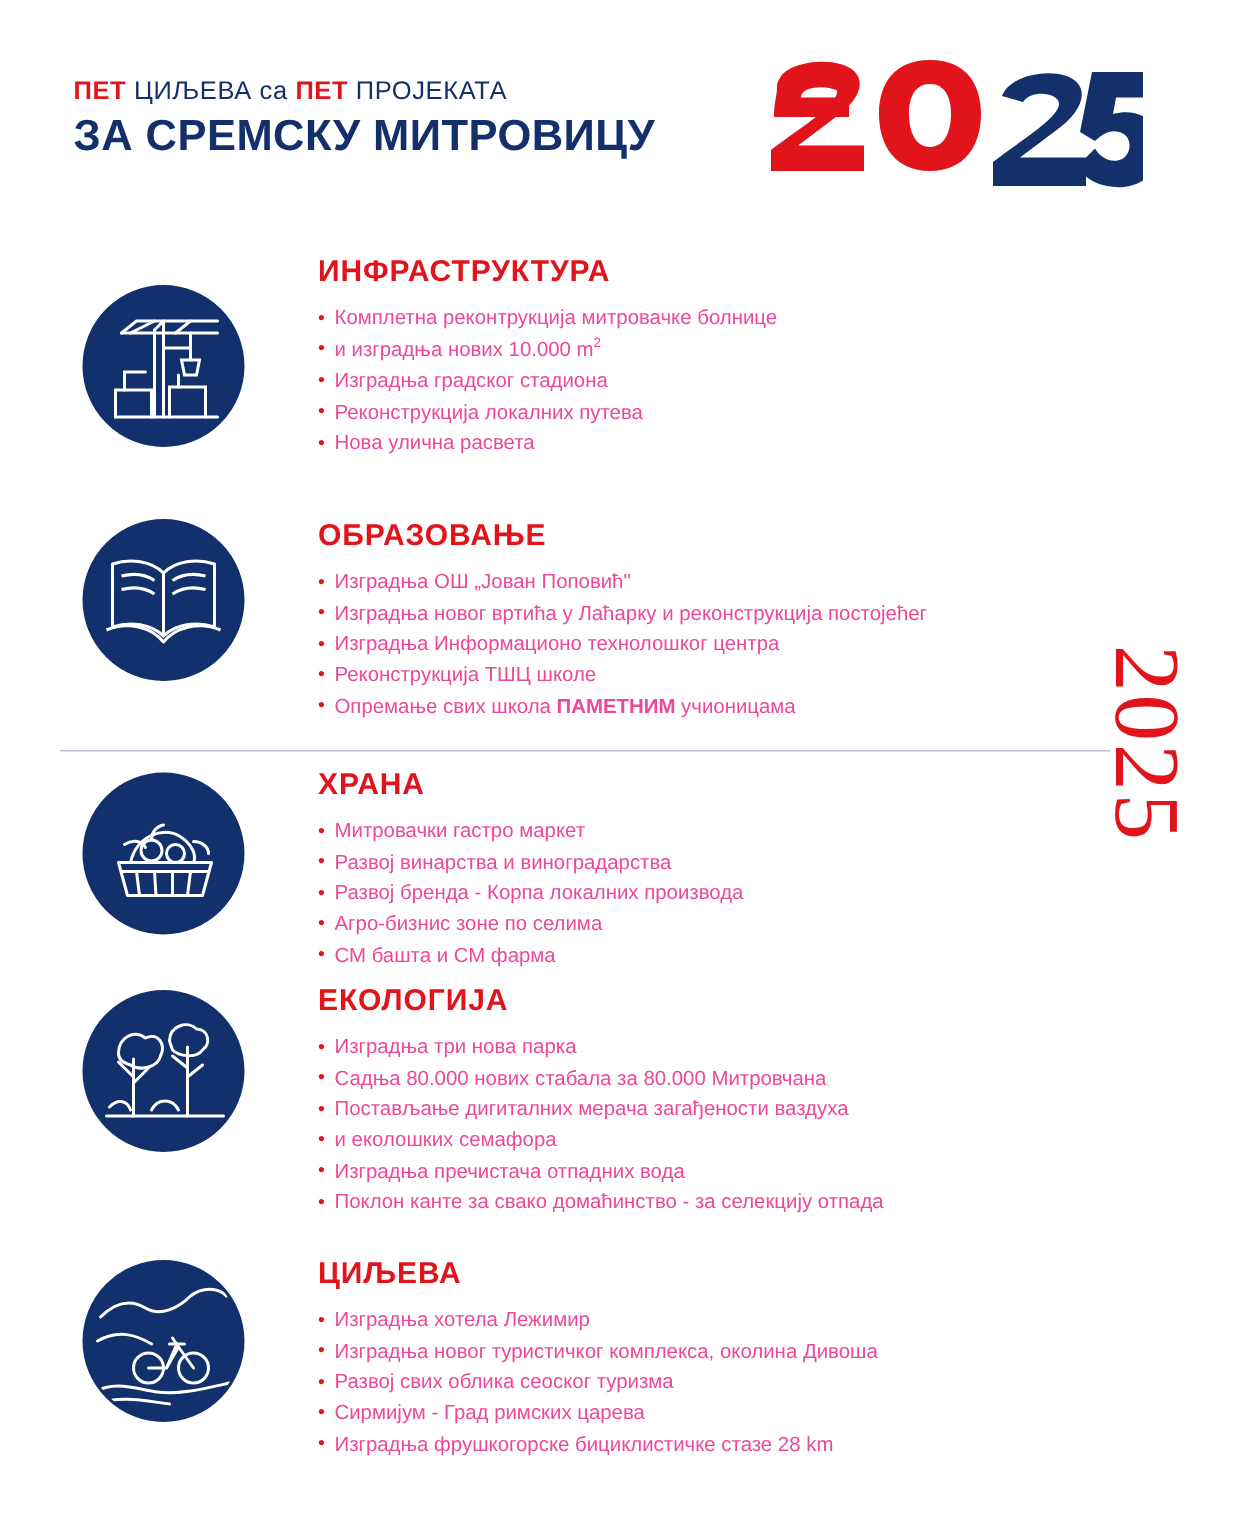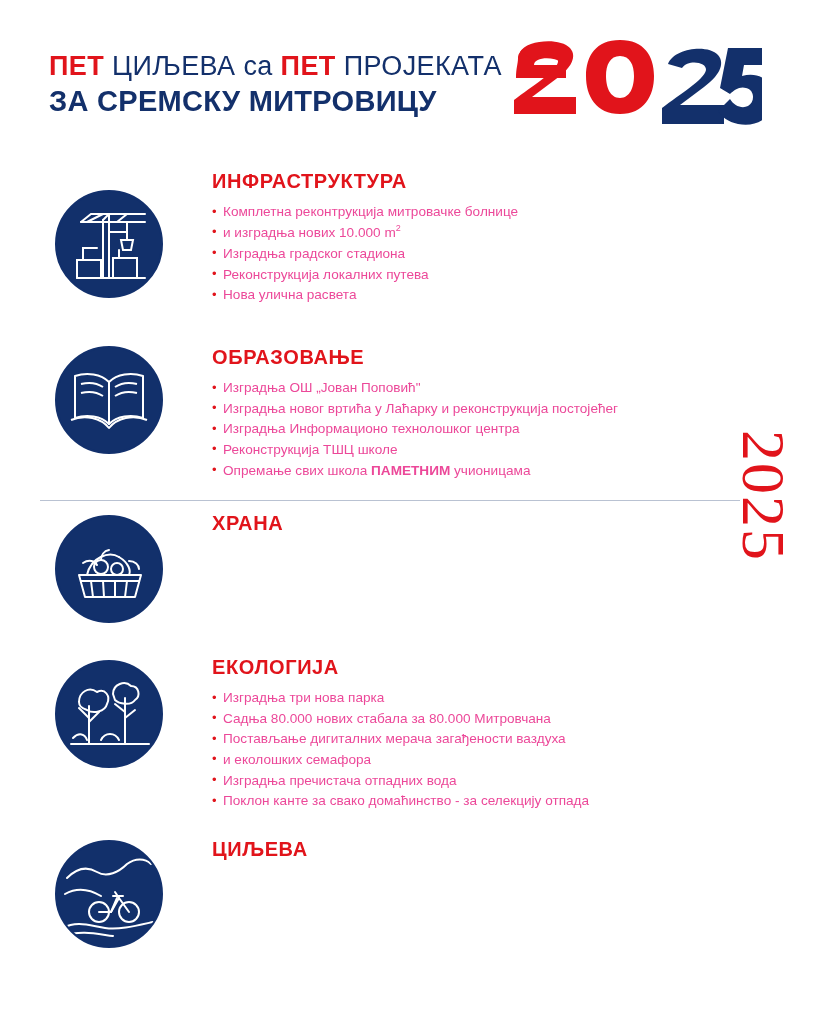--- a/index.html
+++ b/index.html
@@ -24,21 +24,21 @@
     width: 823px;
     height: 140px;
   }
   .headline {
     position: absolute;
     left: 49px;
     top: 52px;
     line-height: 1.05;
   }
   .line1 {
-    font-size: 27px;
+    font-size: 17px;
     font-weight: 700;
     letter-spacing: 0.4px;
     white-space: nowrap;
   }
   .line1 .red {
     color: #e1141b;
   }
   .line1 .thin {
     font-weight: 400;
     color: #13306b;
@@ -268,20 +268,27 @@
         <circle cx="44" cy="50" r="7"></circle>
         <circle cx="60" cy="52" r="6"></circle>
         <path d="M44 43 C44 38, 47 34, 52 33"></path>
         <path d="M26 46 C32 42, 38 44, 40 48"></path>
         <path d="M72 44 C78 44, 82 48, 82 52"></path>
       </g>
     </svg>
   </div>
   <div class="sec-body" style="top:7px;">
     <h2 class="sec-title">ХРАНА</h2>
+    <ul class="sec-list">
+      <li>Митровачки гастро маркет</li>
+      <li>Развој винарства и виноградарства</li>
+      <li>Развој бренда - Корпа локалних производа</li>
+      <li>Агро-бизнис зоне по селима</li>
+      <li>СМ башта и СМ фарма</li>
+    </ul>
   </div>
 </div>
 
 <div class="section" style="top:650px;">
   <div class="icon-circle" style="top:10px;">
     <svg width="104" height="104" viewBox="0 0 104 104">
       <rect width="104" height="104" fill="#12306b"></rect>
       <g stroke="#ffffff" stroke-width="2" fill="none" stroke-linejoin="round" stroke-linecap="round">
         <path d="M32 82 V44"></path>
         <path d="M32 56 L22 46"></path>
@@ -326,14 +333,21 @@
         <path d="M54 70 L60 56"></path>
         <path d="M56 54 H66"></path>
         <path d="M62 56 L58 50"></path>
         <path d="M6 86 C20 78, 34 84, 48 86 C62 88, 78 84, 96 80"></path>
         <path d="M6 94 C24 88, 40 92, 56 94"></path>
       </g>
     </svg>
   </div>
   <div class="sec-body" style="top:0px;">
     <h2 class="sec-title">ЦИЉЕВА</h2>
+    <ul class="sec-list">
+      <li>Изградња хотела Лежимир</li>
+      <li>Изградња новог туристичког комплекса, околина Дивоша</li>
+      <li>Развој свих облика сеоског туризма</li>
+      <li>Сирмијум - Град римских царева</li>
+      <li>Изградња фрушкогорске бициклистичке стазе 28 km</li>
+    </ul>
   </div>
 </div>
 
 </body></html>

